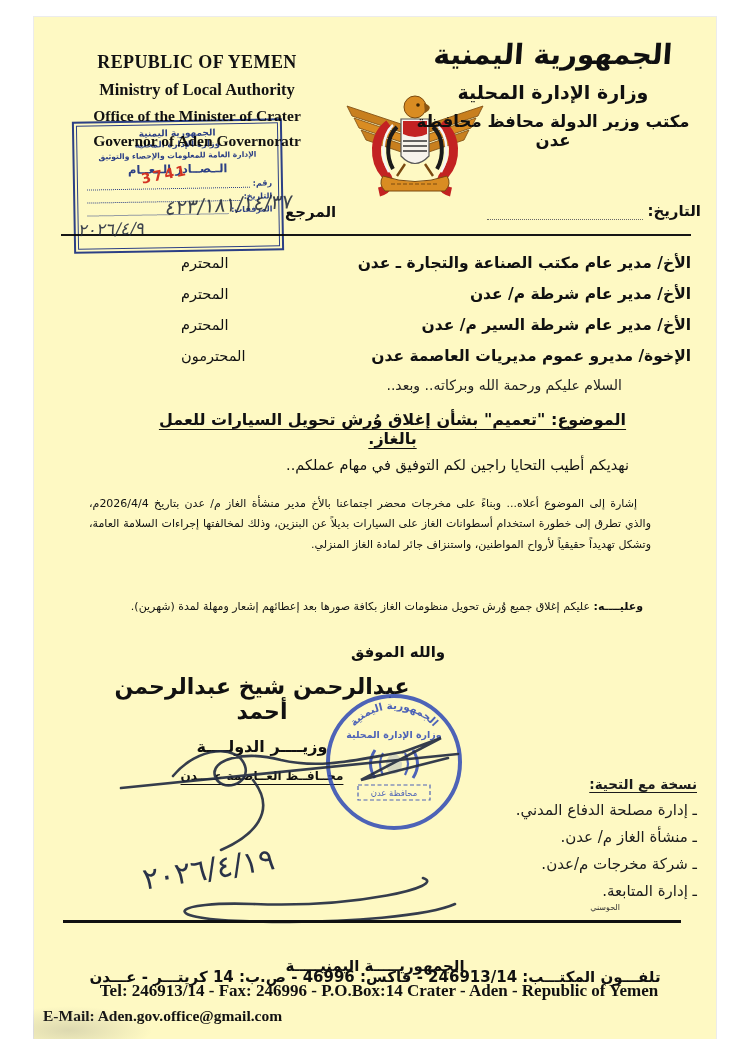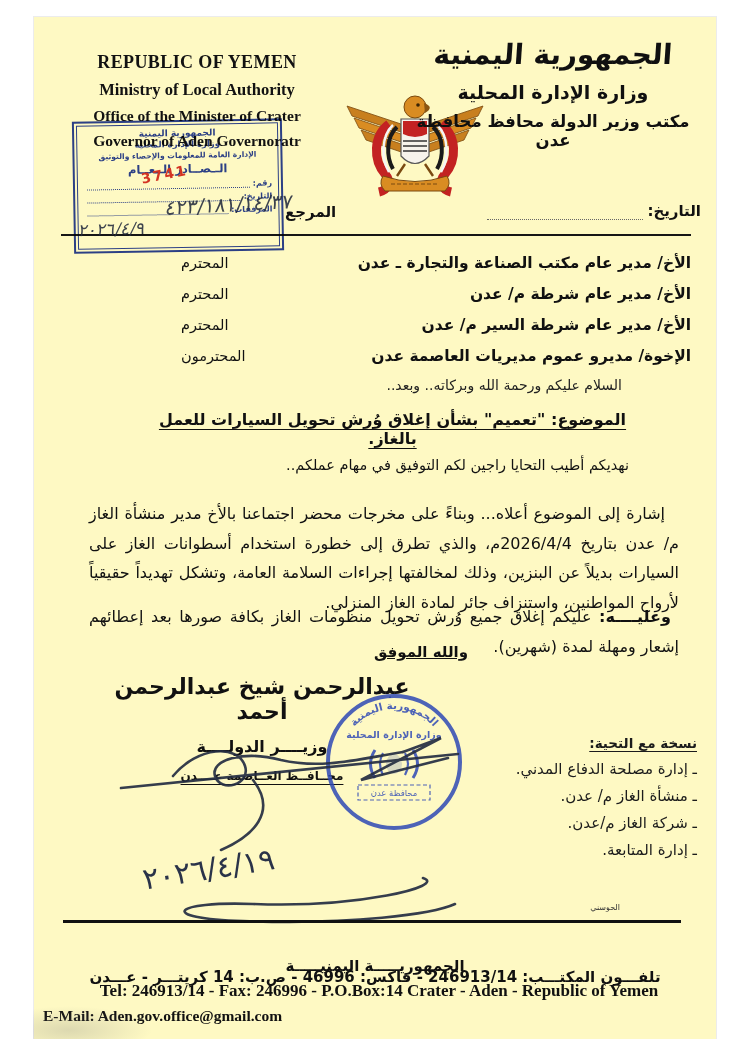--- a/index.html
+++ b/index.html
@@ -50,32 +50,32 @@
   .rule2{top:904px;left:30px;right:36px;border-top:3.5px solid #111;}
   
   .addr{top:238px;right:26px;left:148px;direction:rtl;}
   .addr-row{display:flex;justify-content:space-between;align-items:baseline;margin-bottom:13px;}
   .addr-row .to{font-weight:bold;font-size:15.5px;}
   .addr-row .hon{font-weight:normal;font-size:14.5px;}
   .salutation{top:361px;right:95px;direction:rtl;font-size:14px;color:#222;}
   .subject{top:394px;left:120px;right:85px;text-align:center;direction:rtl;
     font-weight:bold;font-size:16px;text-decoration:underline;text-underline-offset:4px;}
   .greeting{top:441px;right:88px;direction:rtl;font-size:14.5px;}
-  .para{right:38px;left:56px;direction:rtl;text-align:justify;font-size:16px;line-height:1.85;}
+  .para{right:66px;left:56px;direction:rtl;text-align:justify;font-size:11px;line-height:1.85;}
   .para1{top:467px;text-indent:14px;}
   .para2{top:570px;text-indent:8px;}
   .lead{font-weight:bold;}
-  .closing{top:627px;left:318px;width:140px;text-align:center;font-weight:bold;font-size:15px;direction:rtl;text-decoration:underline;}
+  .closing{top:627px;left:318px;width:140px;text-align:left;font-weight:bold;font-size:15px;direction:rtl;}
   
   .sig-block{top:658px;left:64px;width:330px;text-align:center;direction:rtl;}
   .sig-block .name{font-weight:bold;font-size:22px;}
   .sig-block .t1{font-weight:bold;font-size:16px;margin-top:13px;}
   .sig-block .t2{font-weight:bold;font-size:12px;margin-top:13px;text-decoration:underline;text-underline-offset:4px;}
   
-  .cc{top:719px;right:20px;width:232px;direction:rtl;text-align:right;color:#1c1c1c;}
+  .cc{top:760px;right:20px;width:232px;direction:rtl;text-align:right;color:#1c1c1c;}
   .cc .cc-title{font-weight:bold;font-size:13.5px;text-decoration:underline;text-underline-offset:3px;}
   .cc .cc-item{font-size:15px;margin-top:9px;}
   .typist{top:887px;right:97px;font-size:8px;color:#333;direction:rtl;}
   
   .f-ar1{top:952px;left:30px;right:30px;text-align:center;direction:rtl;font-weight:bold;font-size:15px;}
   .f-ar2{top:941px;left:30px;right:30px;text-align:center;direction:rtl;font-weight:bold;font-size:15px;}
   .f-en1{top:965px;left:10px;right:2px;text-align:center;font-family:"Liberation Serif",serif;font-weight:bold;font-size:17px;}
   .f-en2{top:991px;left:10px;right:10px;text-align:left;font-family:"Liberation Serif",serif;font-weight:bold;font-size:15.5px;}
   .smudge{left:0;top:990px;width:120px;height:40px;
     background:radial-gradient(ellipse at 30% 60%,rgba(120,120,120,.25),rgba(120,120,120,0) 70%);}
@@ -226,21 +226,21 @@
       <path d="M150 52 C175 84 150 108 118 122"></path>
       <path d="M320 150 C345 158 255 180 150 176 C70 173 52 190 140 193 C250 197 330 186 352 176"></path>
     </g>
     <text x="38" y="138" font-size="30" fill="#2a3349" letter-spacing="8" font-family="DejaVu Sans" transform="rotate(-9 190 128)">٢٠٢٦/٤/١٩</text>
   </svg>
 
   <div class="abs cc">
     <div class="cc-title">نسخة مع التحية:</div>
     <div class="cc-item">ـ إدارة مصلحة الدفاع المدني.</div>
     <div class="cc-item">ـ منشأة الغاز م/ عدن.</div>
-    <div class="cc-item">ـ شركة الغاز م/عدن.</div>
+    <div class="cc-item">ـ شركة مخرجات م/عدن.</div>
     <div class="cc-item">ـ إدارة المتابعة.</div>
   </div>
 
   <div class="abs typist">الحوسني</div>
 
   <div class="abs rule2"></div>
   <div class="abs f-ar1">تلفـــون المكتـــب: 246913/14 - فاكس: 46996 - ص.ب: 14 كريتـــر - عـــدن</div>
   <div class="abs f-ar2">الجمهوريـــــة اليمنيـــــة</div>
   <div class="abs f-en1">Tel: 246913/14 - Fax: 246996 - P.O.Box:14 Crater - Aden - Republic of Yemen</div>
   <div class="abs f-en2">E-Mail: Aden.gov.office@gmail.com</div>

